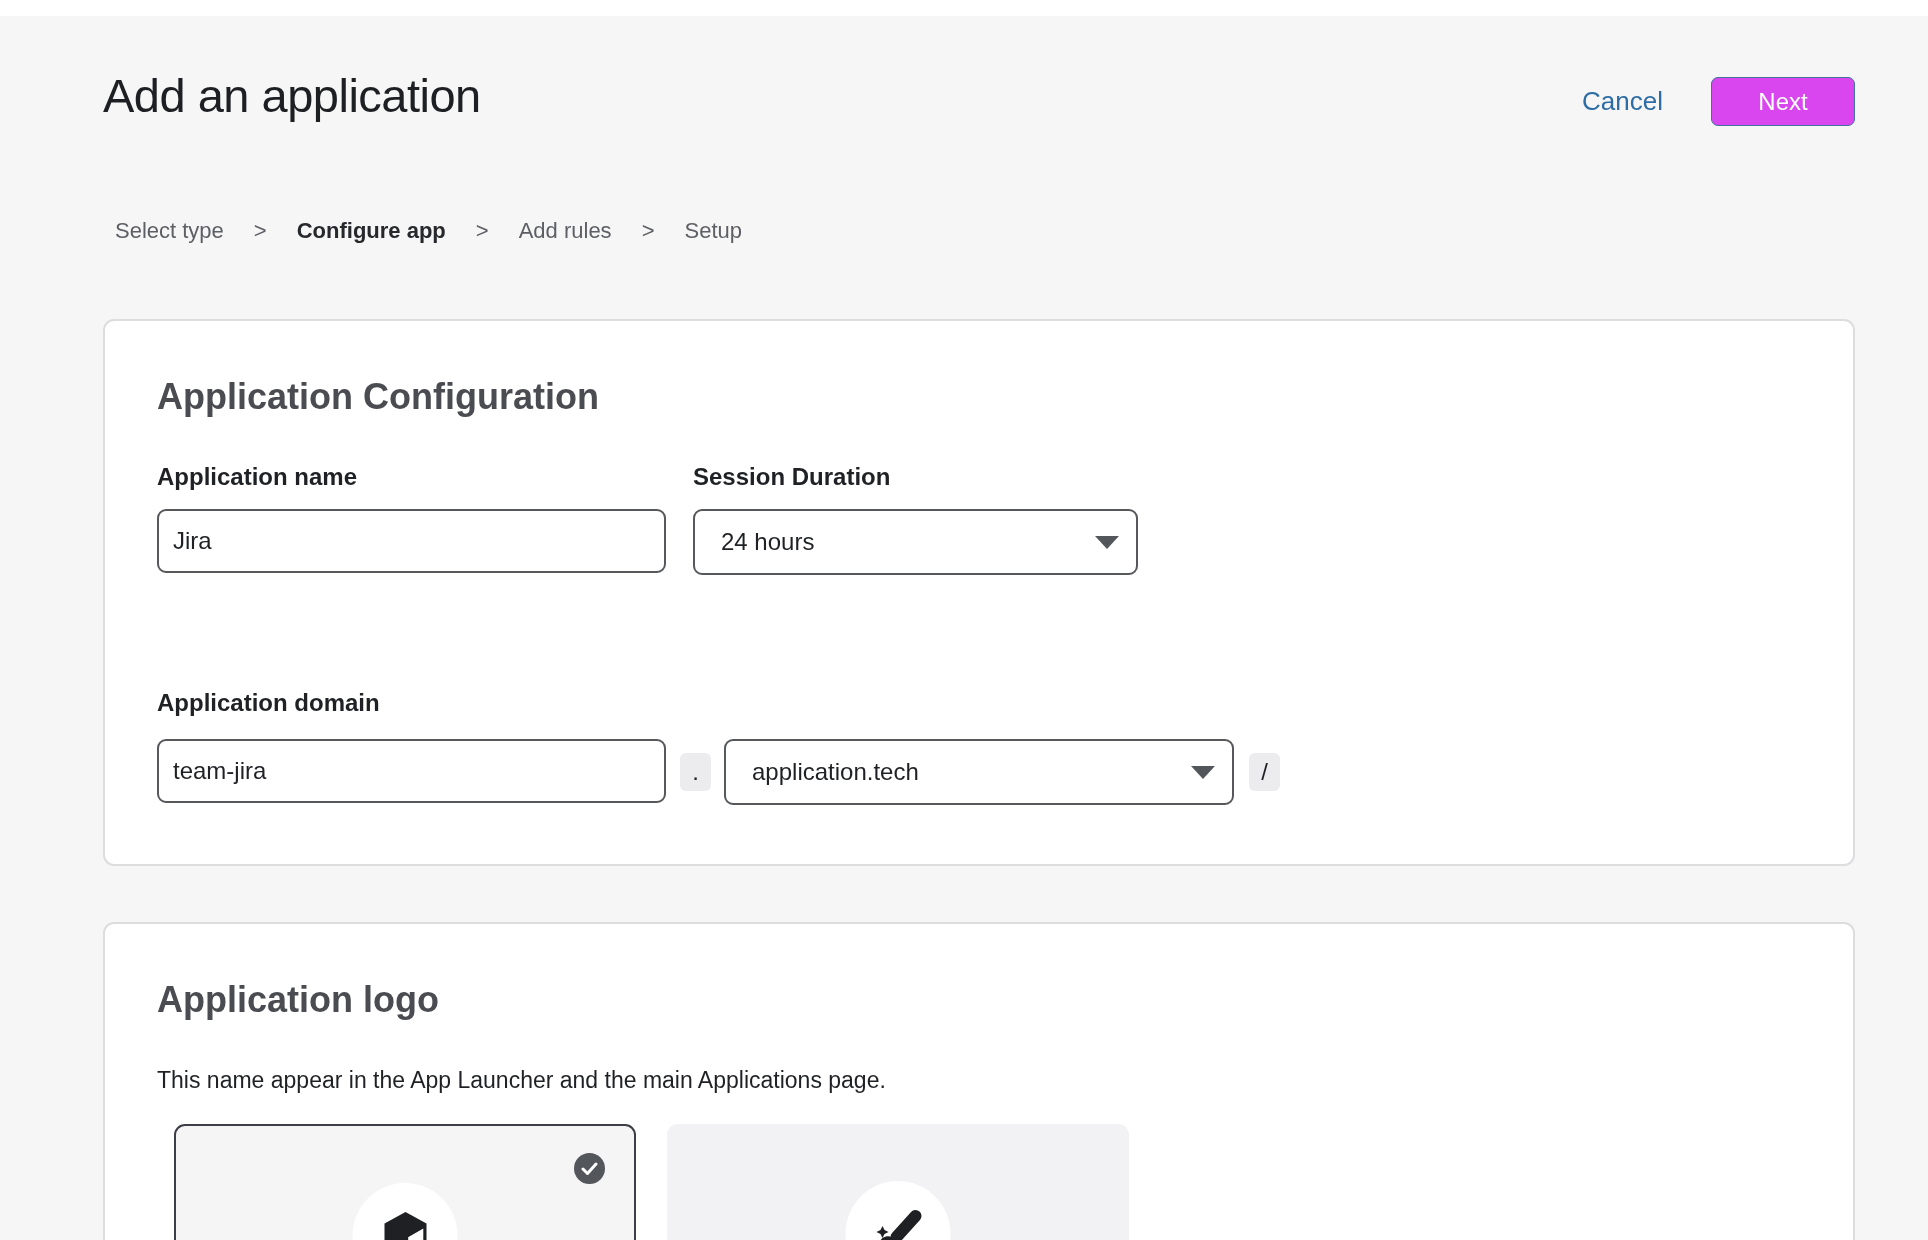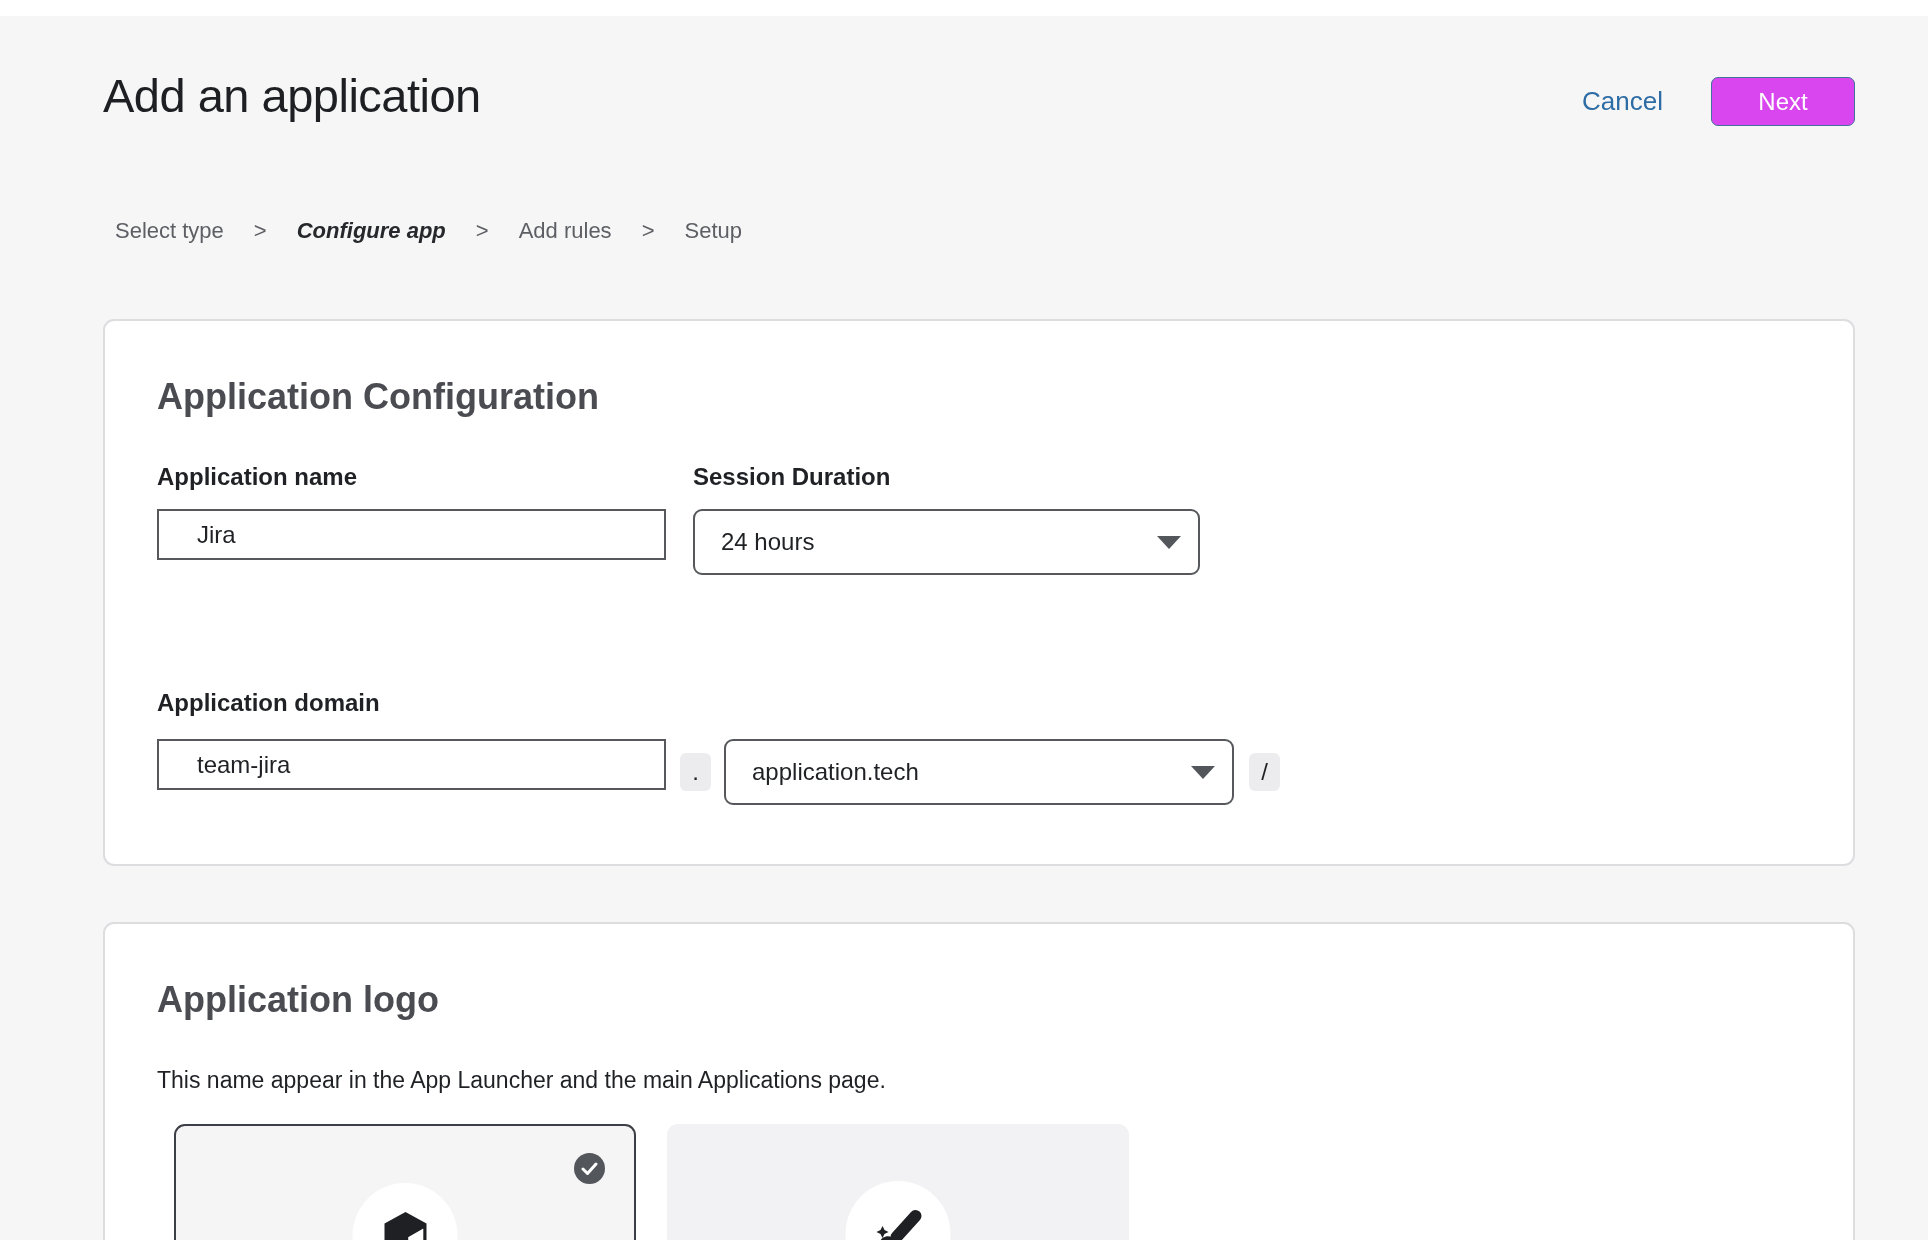--- a/index.html
+++ b/index.html
@@ -10,41 +10,41 @@
 
   
   .page-title { position:absolute; left:103px; top:52px; font-size:47px; font-weight:400; color:#1d1f23; letter-spacing:-0.5px; }
   .header-actions { position:absolute; top:61px; right:73px; height:49px; display:flex; align-items:center; gap:48px; }
   .cancel-link { font-size:26px; color:#2d6ca5; cursor:pointer; }
   .next-button { width:144px; height:49px; background:#d946ef; border:1px solid #41719c; border-radius:7px; color:#ffffff; font-size:24px; display:flex; align-items:center; justify-content:center; cursor:pointer; }
 
   
   .breadcrumb { position:absolute; left:115px; top:202px; display:flex; align-items:center; gap:30px; font-size:22px; color:#5d5f64; }
   .crumb { cursor:pointer; }
-  .crumb.active { font-weight:700; color:#26282c;font-style:italic; }
+  .crumb.active { font-weight:700; color:#26282c; }
   .crumb-sep { color:#5d5f64; }
 
   
   .card { position:absolute; left:103px; width:1752px; background:#ffffff; border:2px solid #dddde0; border-radius:11px; }
   .card.config-card { top:303px; height:547px; }
   .card.logo-card { top:906px; height:520px; }
   .card-heading { position:absolute; left:52px; top:55px; font-size:36px; font-weight:700; color:#4a4c51; }
 
   .field-label { position:absolute; font-size:24px; font-weight:700; color:#1f2125; }
-  .text-input { position:absolute; height:51px; width:509px; border:2px solid #56585c; border-radius:0; background:#ffffff; font-family:"Liberation Sans", sans-serif; font-size:24px; color:#1f2125; padding:0 38px; outline:none; }
+  .text-input { position:absolute; height:64px; width:509px; border:2px solid #56585c; border-radius:9px; background:#ffffff; font-family:"Liberation Sans", sans-serif; font-size:24px; color:#1f2125; padding:0 14px; outline:none; }
   .text-input::placeholder { color:#9da0a5; }
   .select-box { position:absolute; height:66px; border:2px solid #56585c; border-radius:9px; background:#ffffff; display:flex; align-items:center; justify-content:space-between; padding:0 16px 0 26px; font-size:24px; color:#1f2125; cursor:pointer; }
   .caret-icon { width:26px; height:15px; flex:0 0 auto; }
   .sep-box { position:absolute; width:31px; height:38px; background:#ececee; border-radius:6px; display:flex; align-items:center; justify-content:center; font-size:24px; color:#1f2125; }
 
   
   .lbl-app-name   { left:52px; top:142px; }
   .lbl-session    { left:588px; top:142px; }
   .in-app-name    { left:52px; top:188px; }
-  .sel-session    { left:588px; top:188px; width:507px; }
+  .sel-session    { left:588px; top:188px; width:445px; }
   .lbl-domain     { left:52px; top:368px; }
   .in-subdomain   { left:52px; top:418px; }
   .sep-dot        { left:575px; top:432px; }
   .sel-domain     { left:619px; top:418px; width:510px; }
   .sep-slash      { left:1144px; top:432px; }
   .in-path        { left:1185px; top:418px; width:510px; }
 
   
   .logo-desc { position:absolute; left:52px; top:143px; font-size:23px; color:#1f2125; }
   .logo-tiles { position:absolute; left:69px; top:200px; display:flex; gap:31px; }

